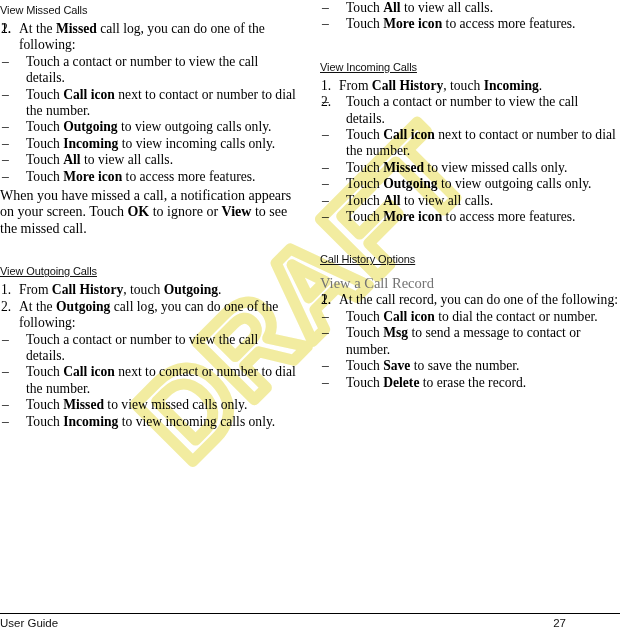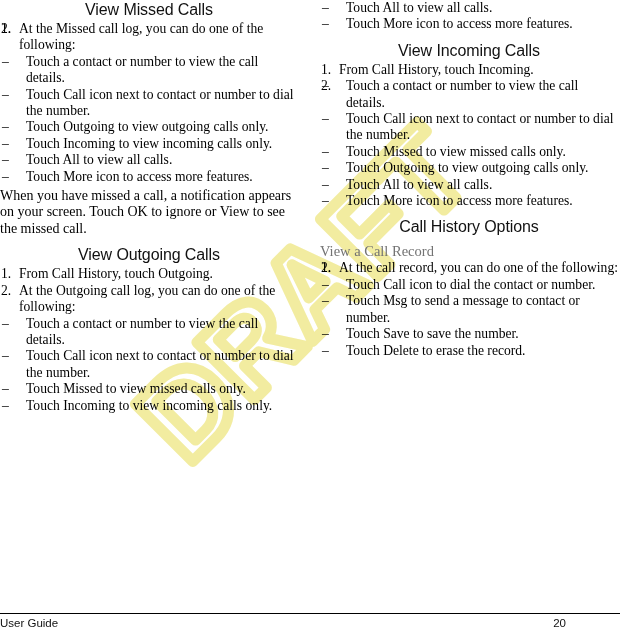--- a/index.html
+++ b/index.html
@@ -52,29 +52,28 @@
     position: absolute;
     top: 0;
     width: 298px;
   }
   .col-left  { left: 0px; }
   .col-right { left: 320px; }
 
   
   h1.sec {
     font-family: "Liberation Sans", "DejaVu Sans", sans-serif;
-    font-size: 16px;
+    font-size: 11px;
     font-weight: normal;
     line-height: 20px;
     margin: 0 0 1px 0;
     letter-spacing: -0.1px;
     color: #111;
-    text-align: center;
-  }
-  h1.sec.spaced { margin-top: 8px; }
+  }
+  h1.sec.spaced { margin-top: 24px; text-decoration: underline; }
 
   h2.subsec {
     font-family: "Liberation Serif", "DejaVu Serif", serif;
     font-size: 14.5px;
     font-weight: normal;
     line-height: 18px;
     margin: 5px 0 0 0;
     color: #737373;
   }
 
@@ -119,21 +118,21 @@
     font-size: 13.6px;
     line-height: 16.4px;
   }
 
   p.para {
     margin: 3px 0 0 0;
     font-size: 14px;
     line-height: 16.4px;
   }
 
-  b { font-weight: normal; }
+  b { font-weight: bold; }
 
   
   .footer {
     position: absolute;
     left: 0;
     bottom: 0;
     width: 620px;
     height: 24px;
     z-index: 3;
   }
@@ -267,16 +266,16 @@
         <li><span class="dash">–</span><span class="rich">Touch <b>Save</b> to save the number.</span></li>
         <li><span class="dash">–</span><span class="rich">Touch <b>Delete</b> to erase the record.</span></li>
       </ul>
     </div>
   </div>
 
   <div class="footer">
     <div class="footer-rule"></div>
     <div class="footer-inner">
       <span class="left">User Guide</span>
-      <span class="right">20</span>
+      <span class="right">27</span>
     </div>
   </div>
 </div>
 
 </body></html>

